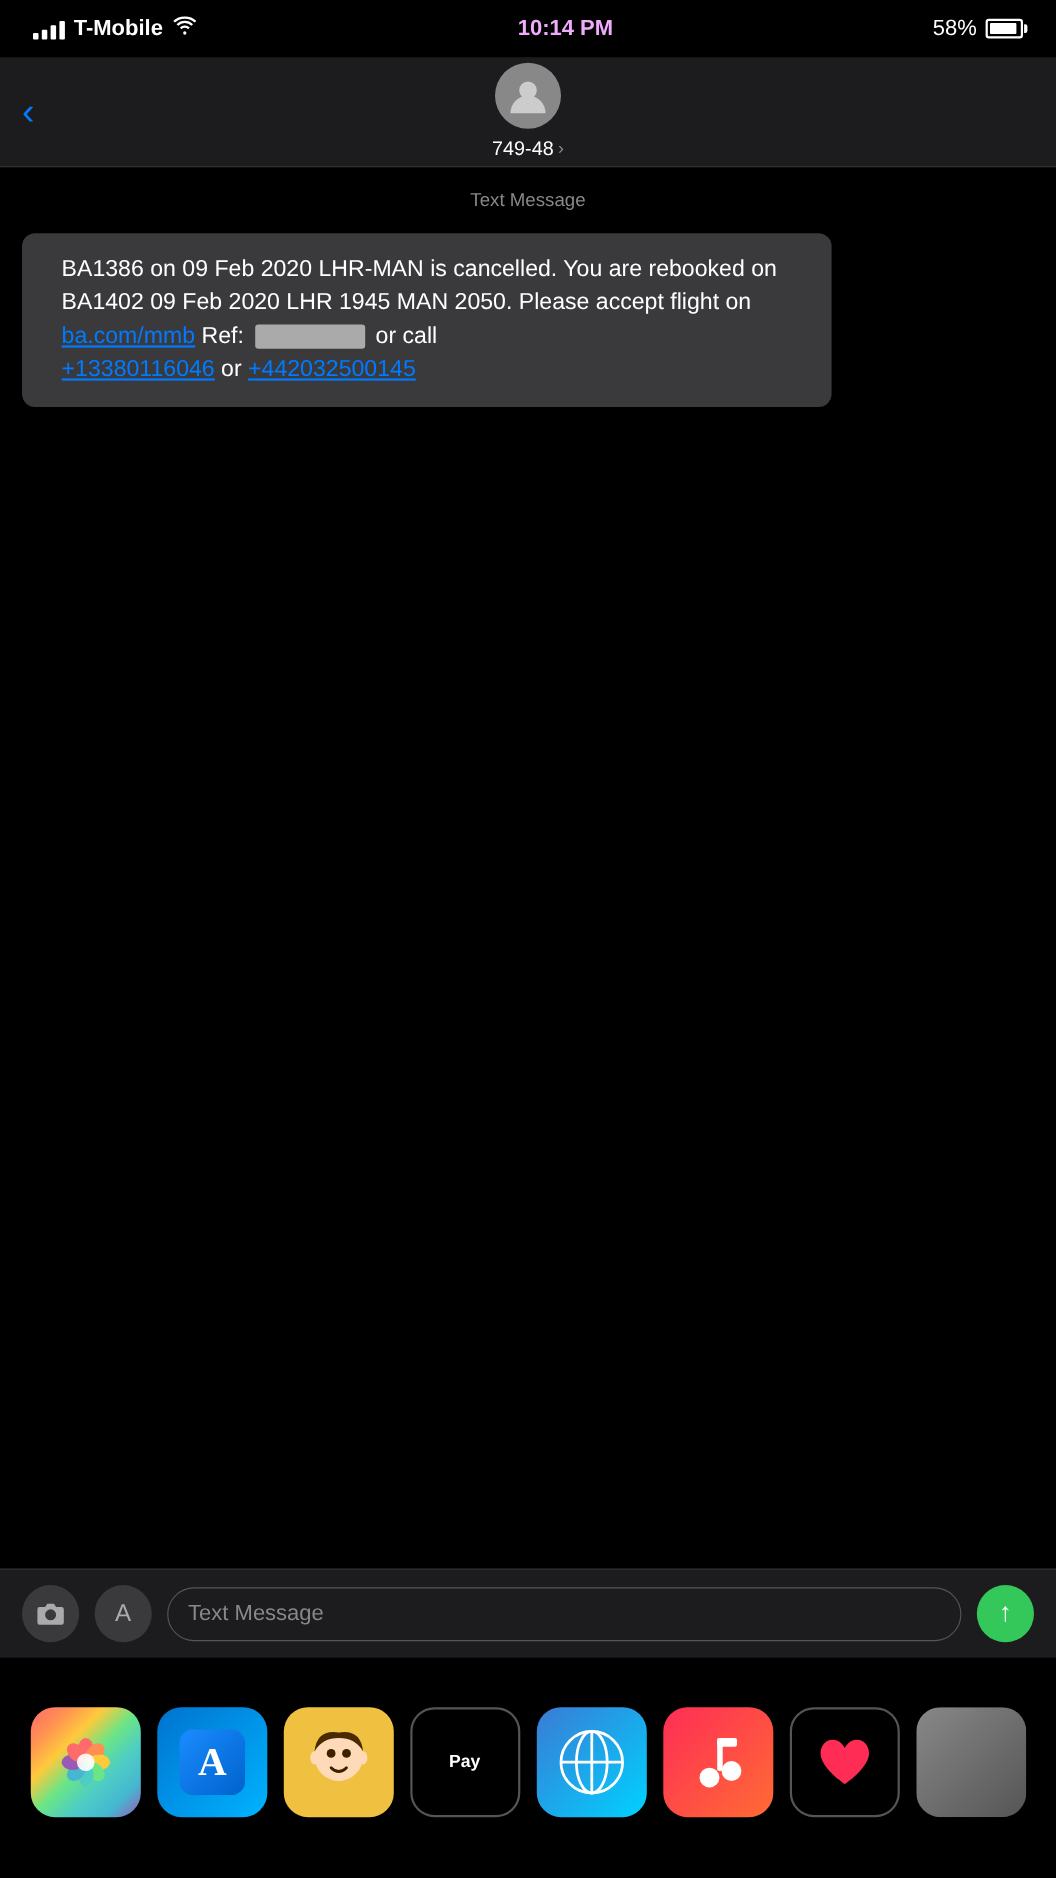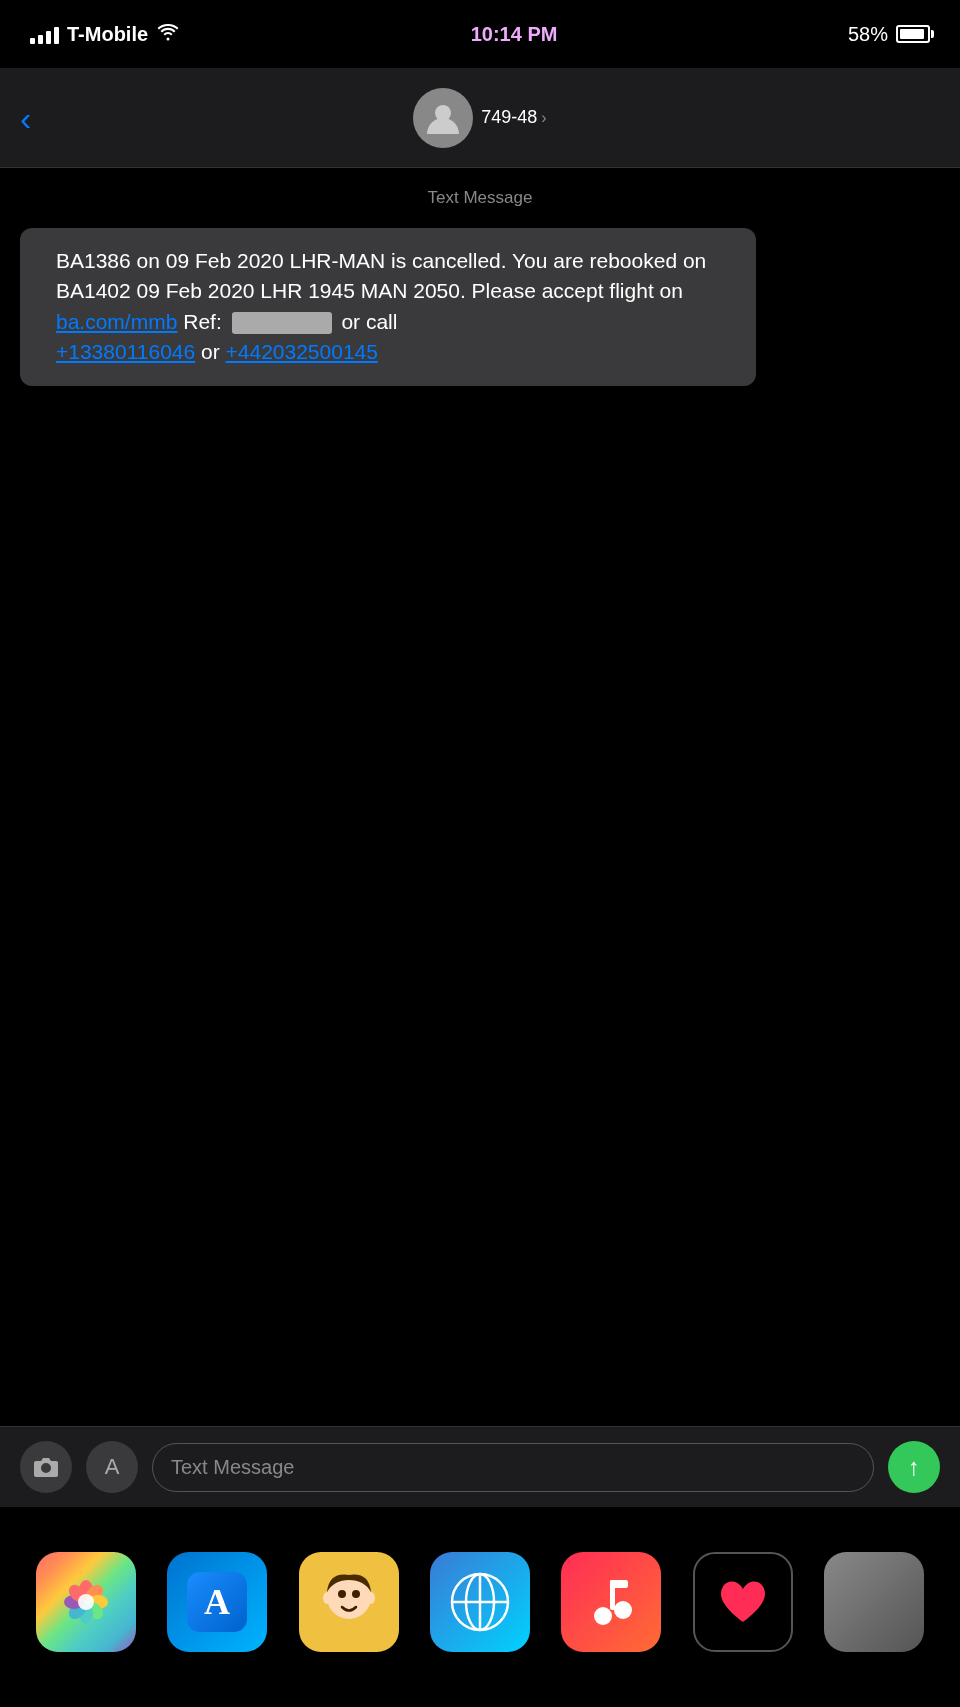--- a/index.html
+++ b/index.html
@@ -10,21 +10,21 @@
       height: 1707px;
       background: #000;
       font-family: -apple-system, 'SF Pro Text', 'Helvetica Neue', sans-serif;
       overflow: hidden;
       position: relative;
     }
 
     
     .status-bar {
       width: 100%;
-      height: 68px;
+      height: 52px;
       background: #000;
       display: flex;
       align-items: center;
       justify-content: space-between;
       padding: 0 30px;
     }
     .status-left {
       display: flex;
       align-items: center;
       gap: 8px;
@@ -113,20 +113,21 @@
       cursor: pointer;
       text-decoration: none;
     }
     .chevron {
       font-size: 34px;
       font-weight: 300;
       line-height: 1;
     }
     .contact-center {
       display: flex;
+      flex-direction: column;
       align-items: center;
       gap: 8px;
     }
     .avatar {
       width: 60px;
       height: 60px;
       background: #888;
       border-radius: 50%;
       display: flex;
       align-items: center;
@@ -410,20 +411,25 @@
       <circle cx="47" cy="32" r="4" fill="#3d2000"></circle>
       <path d="M33 45 Q40 52 47 45" stroke="#3d2000" stroke-width="2.5" fill="none" stroke-linecap="round"></path>
 
       <path d="M18 30 Q20 10 40 13 Q60 10 62 30 Q55 18 40 18 Q25 18 18 30z" fill="#4a2a00"></path>
 
       <ellipse cx="18" cy="36" rx="4" ry="6" fill="#FFDAB9"></ellipse>
       <ellipse cx="62" cy="36" rx="4" ry="6" fill="#FFDAB9"></ellipse>
     </svg>
   </div>
 
+  <div class="dock-item dock-applepay">
+    <div style="text-align:center;">
+      <div style="color:#fff;font-size:16px;font-weight:700;"> Pay</div>
+    </div>
+  </div>
 
   <div class="dock-item dock-browser">
     <svg width="60" height="60" viewBox="0 0 60 60">
       <circle cx="30" cy="30" r="28" fill="none" stroke="white" stroke-width="2.5"></circle>
       <ellipse cx="30" cy="30" rx="14" ry="28" fill="none" stroke="white" stroke-width="2.5"></ellipse>
       <line x1="2" y1="30" x2="58" y2="30" stroke="white" stroke-width="2.5"></line>
       <line x1="30" y1="2" x2="30" y2="58" stroke="white" stroke-width="2.5"></line>
     </svg>
   </div>
 

